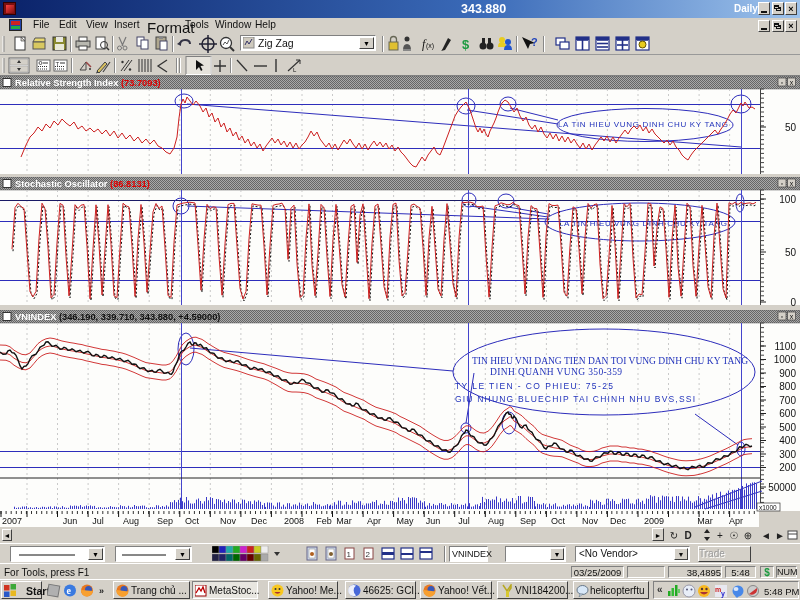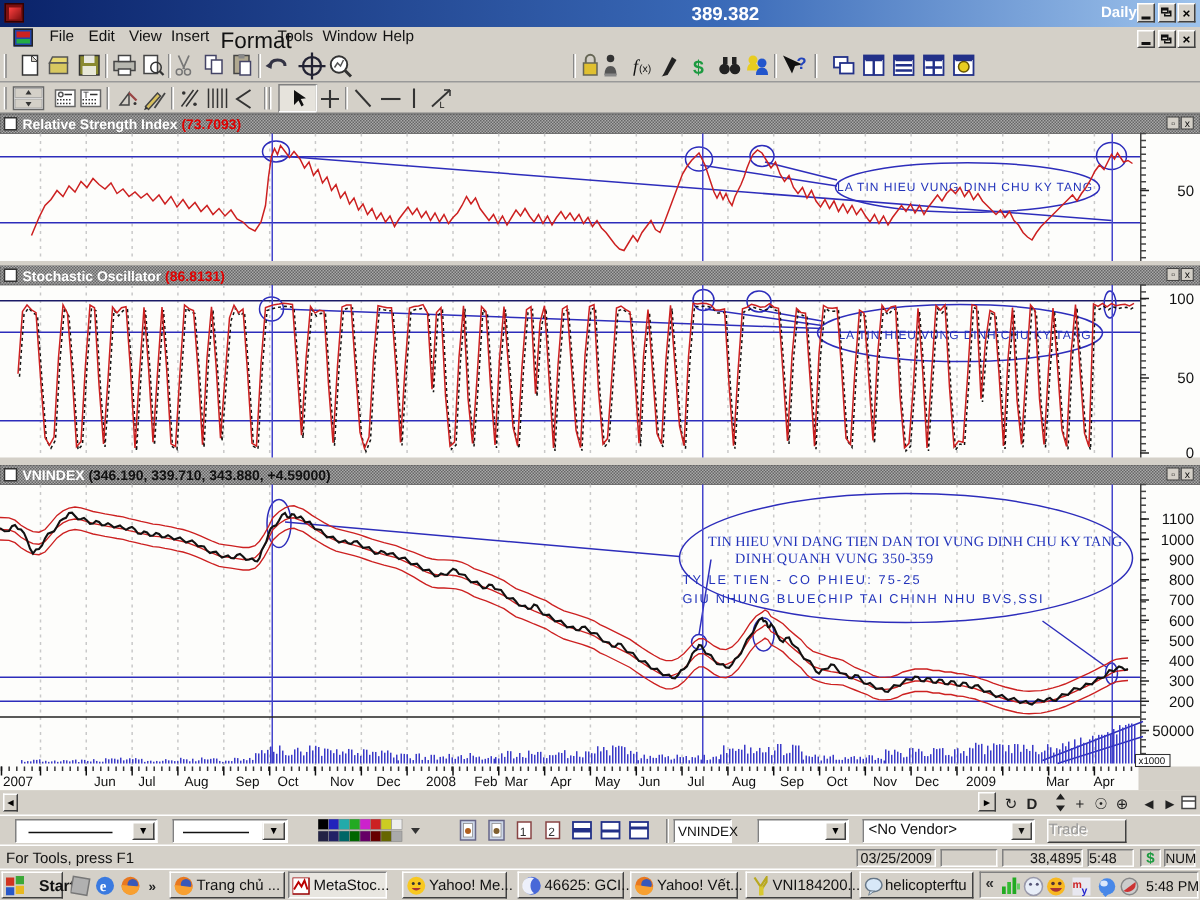--- a/index.html
+++ b/index.html
@@ -6,21 +6,21 @@
 .raised{border-top:1px solid #fff;border-left:1px solid #fff;border-right:1px solid #404040;border-bottom:1px solid #404040;background:#d4d0c8}
 .sunken{border-top:1px solid #808080;border-left:1px solid #808080;border-right:1px solid #fff;border-bottom:1px solid #fff}
 .btn3{border-top:1px solid #fff;border-left:1px solid #fff;border-right:1px solid #404040;border-bottom:1px solid #404040;background:#d4d0c8}
 </style></head>
 <body>
 
 <div class="abs" style="left:0;top:0;width:800px;height:18px;background:linear-gradient(to right,#0a2269,#3a6ab8 60%,#9ec3ec)">
  <div class="abs" style="left:3px;top:2px;width:13px;height:13px;background:#7a1010;border:1px solid #330000">
    <div class="abs" style="left:2px;top:2px;width:8px;height:8px;background:linear-gradient(135deg,#ff4040,#801010)"></div>
  </div>
- <div class="abs" style="left:461px;top:2px;font-weight:bold;font-size:12.5px;color:#fff">389.382</div>
+ <div class="abs" style="left:461px;top:2px;font-weight:bold;font-size:12.5px;color:#fff">343.880</div>
  <div class="abs" style="left:734px;top:3px;font-weight:bold;font-size:10px;color:#fff">Daily</div>
  <div class="abs btn3" style="left:758px;top:2px;width:12px;height:13px">
       <div class="abs" style="left:2px;top:8px;width:6px;height:2px;background:#111"></div>
     </div>
  <div class="abs btn3" style="left:771.5px;top:2px;width:12px;height:13px">
       <div class="abs" style="left:3px;top:4px;width:5px;height:4px;border:1px solid #111;border-top:2px solid #111"></div>
       <div class="abs" style="left:1.5px;top:2px;width:5px;height:4px;border:1px solid #111;border-top:2px solid #111;background:#d4d0c8"></div>
     </div>
  <div class="abs btn3" style="left:785px;top:2px;width:12px;height:13px;font-size:9px;font-weight:bold;text-align:center;line-height:12px">×</div>
 </div>
@@ -92,20 +92,28 @@
 
  <circle cx="208" cy="11" r="6" fill="none" stroke="#223" stroke-width="1.5"></circle>
         <line x1="208" y1="2" x2="208" y2="20" stroke="#223" stroke-width="1.5"></line>
         <line x1="199" y1="11" x2="217" y2="11" stroke="#223" stroke-width="1.5"></line>
 
  <circle cx="226" cy="10" r="5.5" fill="#fff" stroke="#333" stroke-width="1.3"></circle>
         <path d="M223 12l2-3 2 2 2-4" stroke="#555" fill="none"></path>
         <line x1="230" y1="14" x2="234" y2="18" stroke="#333" stroke-width="2"></line>
 </g>
 </svg>
+<div class="abs sunken" style="left:240px;top:2px;width:136px;height:16px;background:#fff">
+ <svg class="abs" style="left:2px;top:1px" width="12" height="12">
+        <rect width="11" height="11" fill="#cfcabe" stroke="#888"></rect>
+        <path d="M2 8l2-4 2 3 3-5" stroke="#336" fill="none"></path>
+      </svg>
+ <span class="abs" style="left:17px;top:1px;font-size:10.5px;color:#111">Zig Zag</span>
+ <div class="abs btn3" style="right:1px;top:1px;width:15px;height:12px;text-align:center;font-size:7px;line-height:12px">▼</div>
+</div>
 <svg class="abs" style="left:380px;top:0" width="420" height="22">
  <line x1="2.5" y1="3" x2="2.5" y2="19" stroke="#888"></line>
       <line x1="3.5" y1="3" x2="3.5" y2="19" stroke="#fff"></line>
 
  <rect x="9" y="9" width="9" height="8" fill="#e0c030" stroke="#665"></rect>
       <path d="M10.5 9v-2.5a3 3 0 016 0V9" fill="none" stroke="#665" stroke-width="1.3"></path>
 
  <circle cx="27" cy="6" r="2.5" fill="#333"></circle>
       <path d="M23 17q0-6 4-6t4 6z" fill="#555"></path>
       <rect x="23" y="16" width="8" height="2" fill="#888"></rect>
@@ -1209,21 +1217,21 @@
  <div class="abs sunken" style="left:575px;top:2px;width:115px;height:16px;background:#fff;font-size:10px;color:#111;padding:1px 0 0 3px">&lt;No Vendor&gt;
    <div class="abs btn3" style="right:1px;top:1px;width:14px;height:12px;text-align:center;font-size:7px;line-height:12px">▼</div>
  </div>
  <div class="abs btn3" style="left:698px;top:2px;width:53px;height:16px;font-size:10px;color:#999;text-align:left;padding-top:1px;text-shadow:1px 1px 0 #fff">Trade</div>
 </div>
 <div class="abs" style="left:0;top:563px;width:800px;height:16px;background:#d4d0c8;border-top:1px solid #fff">
  <div class="abs" style="left:4px;top:3px;font-size:10px;color:#111">For Tools, press F1</div>
  <div class="abs sunken" style="left:571px;top:2px;width:53px;height:12px;font-size:9.5px;color:#111;text-align:center">03/25/2009</div>
  <div class="abs sunken" style="left:627px;top:2px;width:38px;height:12px"></div>
  <div class="abs sunken" style="left:668px;top:2px;width:54px;height:12px;font-size:9.5px;color:#111;text-align:right">38,4895</div>
- <div class="abs sunken" style="left:725px;top:2px;width:31px;height:12px;font-size:9.5px;color:#111;">5:48</div>
+ <div class="abs sunken" style="left:725px;top:2px;width:31px;height:12px;font-size:9.5px;color:#111;text-align:center">5:48</div>
  <div class="abs sunken" style="left:760px;top:2px;width:14px;height:12px;font-size:10px;font-weight:bold;color:#1c9a40;text-align:center">$</div>
  <div class="abs sunken" style="left:776px;top:2px;width:21px;height:12px;font-size:9px;color:#111;text-align:center">NUM</div>
 </div>
 <div class="abs" style="left:0;top:579px;width:800px;height:21px;background:#d4d0c8;border-top:1px solid #fff">
  <div class="abs raised" style="left:1px;top:1px;width:41px;height:18px">
   <svg class="abs" style="left:2px;top:2px" width="13" height="13">
         <rect x="0" y="1" width="5.5" height="5.5" fill="#d03420"></rect>
         <rect x="6.5" y="0" width="5.5" height="5.5" fill="#3ca838"></rect>
         <rect x="0" y="7.5" width="5.5" height="5.5" fill="#2858c8"></rect>
         <rect x="6.5" y="6.5" width="5.5" height="5.5" fill="#e8b820"></rect>

